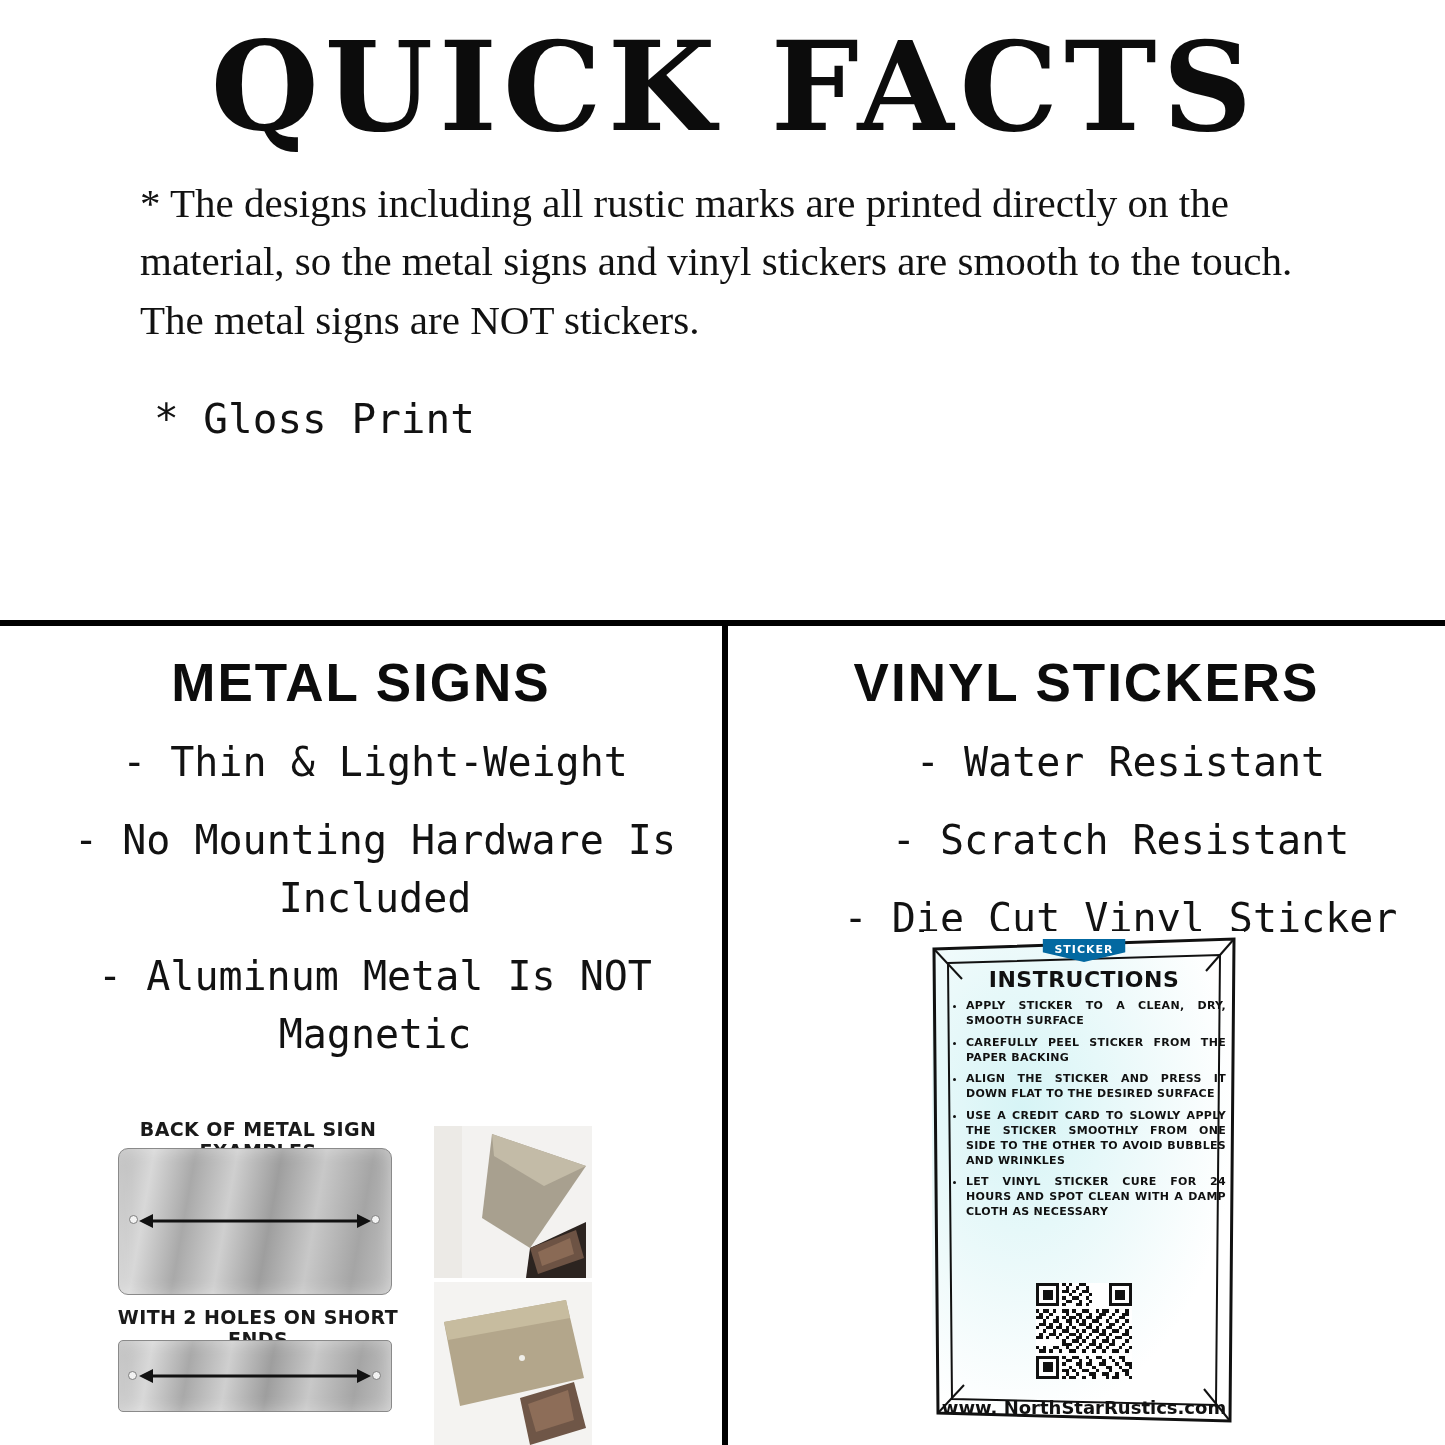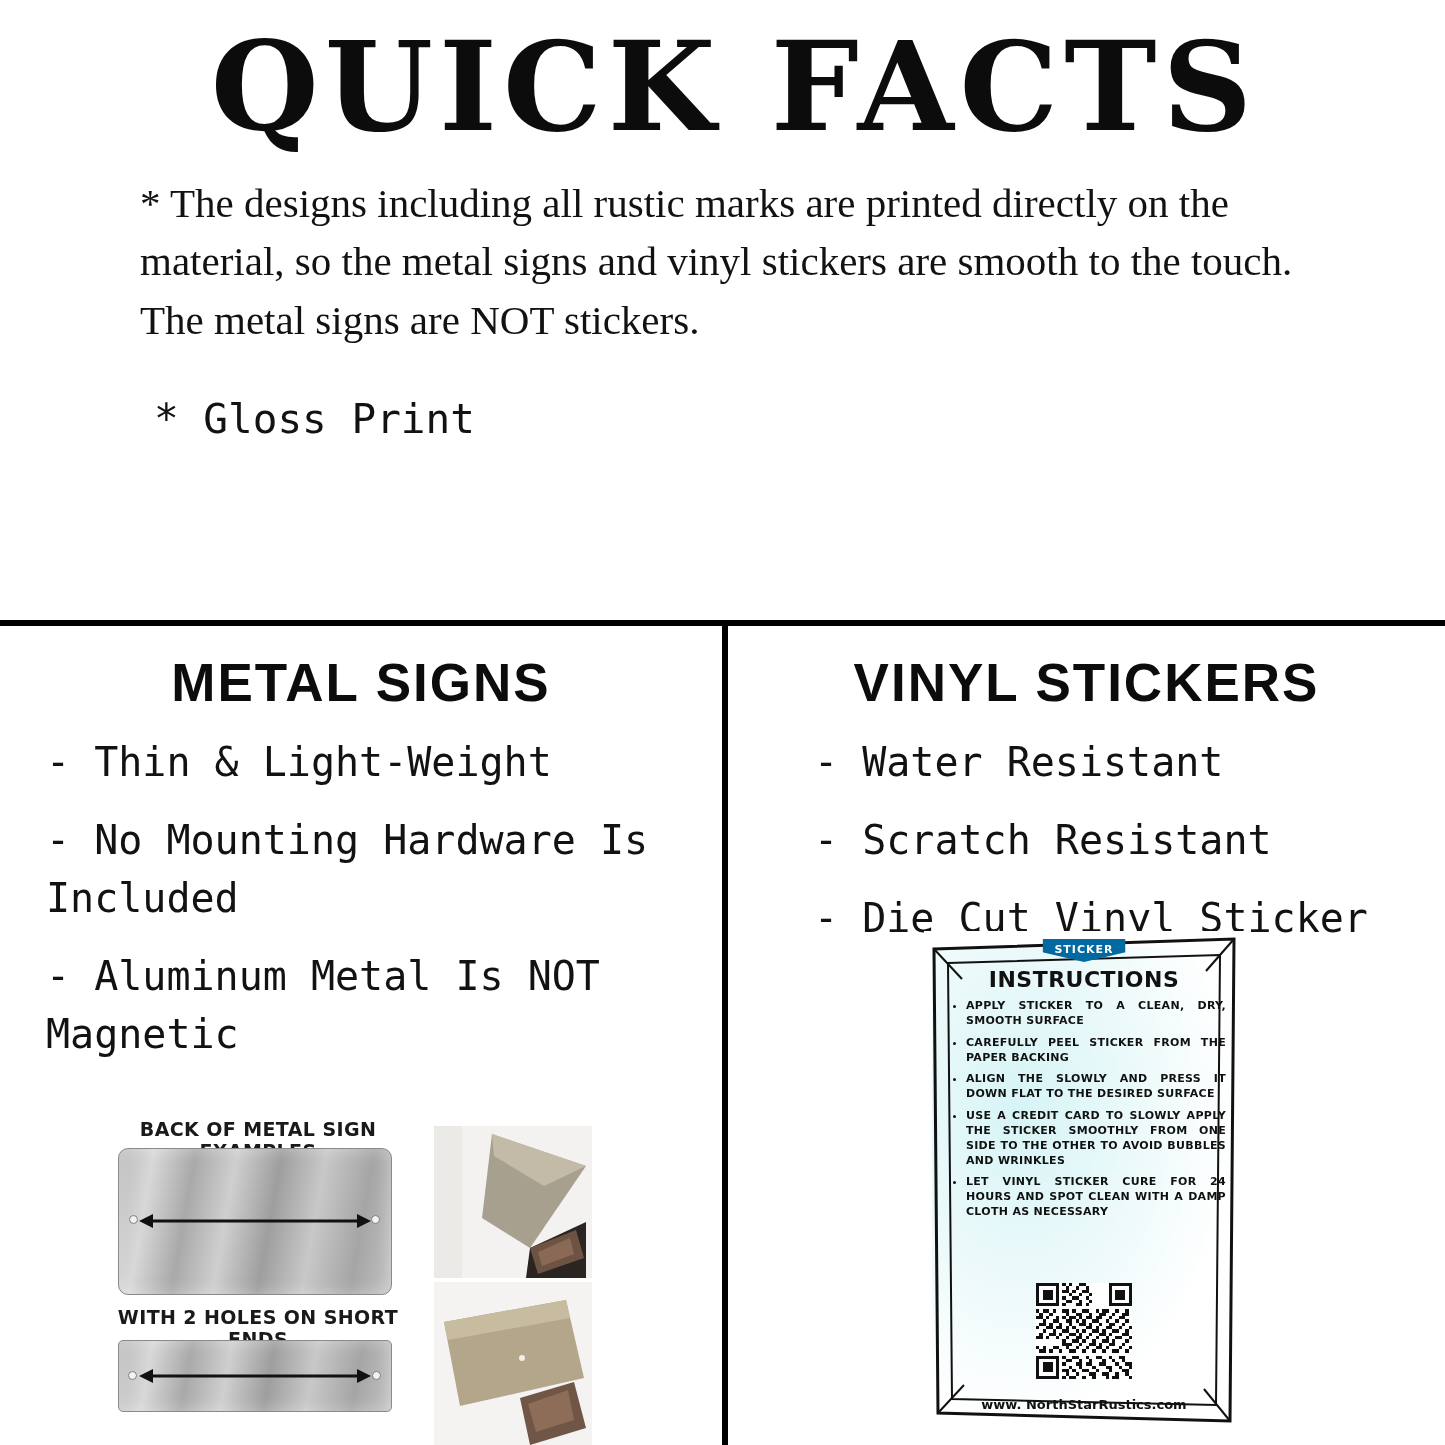--- a/index.html
+++ b/index.html
@@ -99,20 +99,21 @@
     margin: 26px 0 8px 0;
     color: #0c0c0c;
   }
   .bullet {
     font-family: "DejaVu Sans Mono", monospace;
     font-size: 40px;
     line-height: 1.45;
     color: #121212;
     margin: 20px 0 0 16px;
     padding: 0 18px 0 30px;
+    text-align: center;
   }
   .col-right .bullet {
     padding-left: 70px;
   }
 
   
   .metal-media {
     position: absolute;
     left: 0;
     top: 470px;
@@ -252,21 +253,21 @@
     width: 96px;
     height: 96px;
   }
   .sticker-url {
     position: absolute;
     left: 0; right: 0;
     top: 466px;
     text-align: center;
     font-family: "DejaVu Sans", sans-serif;
     font-weight: bold;
-    font-size: 13px;
+    font-size: 18px;
     color: #111111;
   }
 </style>
 </head>
 <body>
 
 <div class="page">
 
   <div class="top-section">
     <h1 class="quick-facts-title">QUICK FACTS</h1>
@@ -350,21 +351,21 @@
         <line x1="10" y1="478" x2="36" y2="450" stroke="#111" stroke-width="2"></line>
         <line x1="302" y1="486" x2="276" y2="454" stroke="#111" stroke-width="2"></line>
       </svg>
 
       <div class="tag">STICKER</div>
       <div class="sticker-title">INSTRUCTIONS</div>
 
       <ul class="sticker-list">
         <li>APPLY STICKER TO A CLEAN, DRY, SMOOTH SURFACE</li>
         <li>CAREFULLY PEEL STICKER FROM THE PAPER BACKING</li>
-        <li>ALIGN THE SLOWLY AND PRESS IT DOWN FLAT TO THE DESIRED SURFACE</li>
+        <li>ALIGN THE STICKER AND PRESS IT DOWN FLAT TO THE DESIRED SURFACE</li>
         <li>USE A CREDIT CARD TO SLOWLY APPLY THE STICKER SMOOTHLY FROM ONE SIDE TO THE OTHER TO AVOID BUBBLES AND WRINKLES</li>
         <li>LET VINYL STICKER CURE FOR 24 HOURS AND SPOT CLEAN WITH A DAMP CLOTH AS NECESSARY</li>
       </ul>
 
       <svg class="qr" width="96" height="96" viewBox="0 0 29 29" shape-rendering="crispEdges">
         <rect width="29" height="29" fill="#ffffff"></rect>
         <g fill="#111111">
           <rect x="0" y="0" width="7" height="1"></rect>
             <rect x="0" y="6" width="7" height="1"></rect>
           <rect x="0" y="0" width="1" height="7"></rect>

